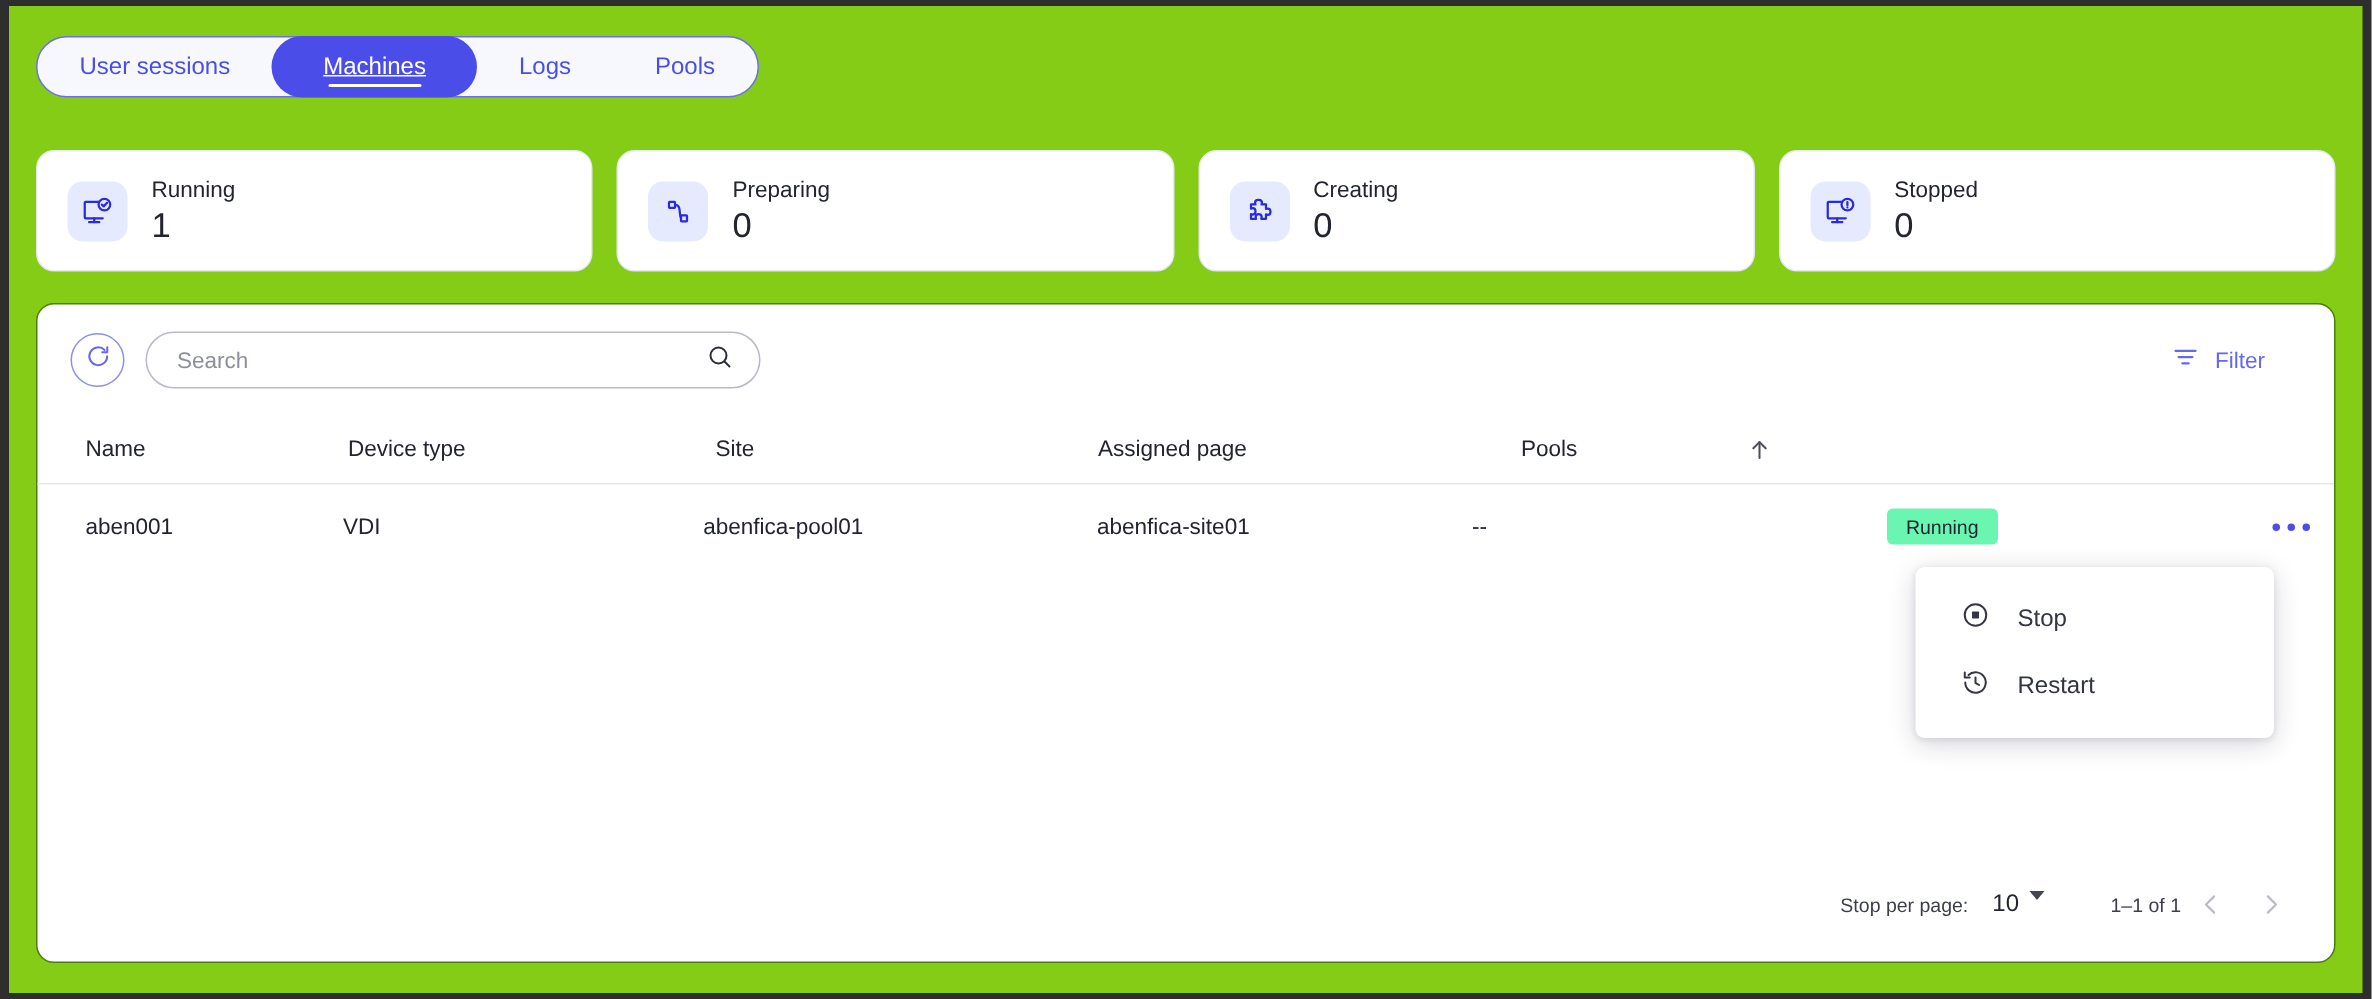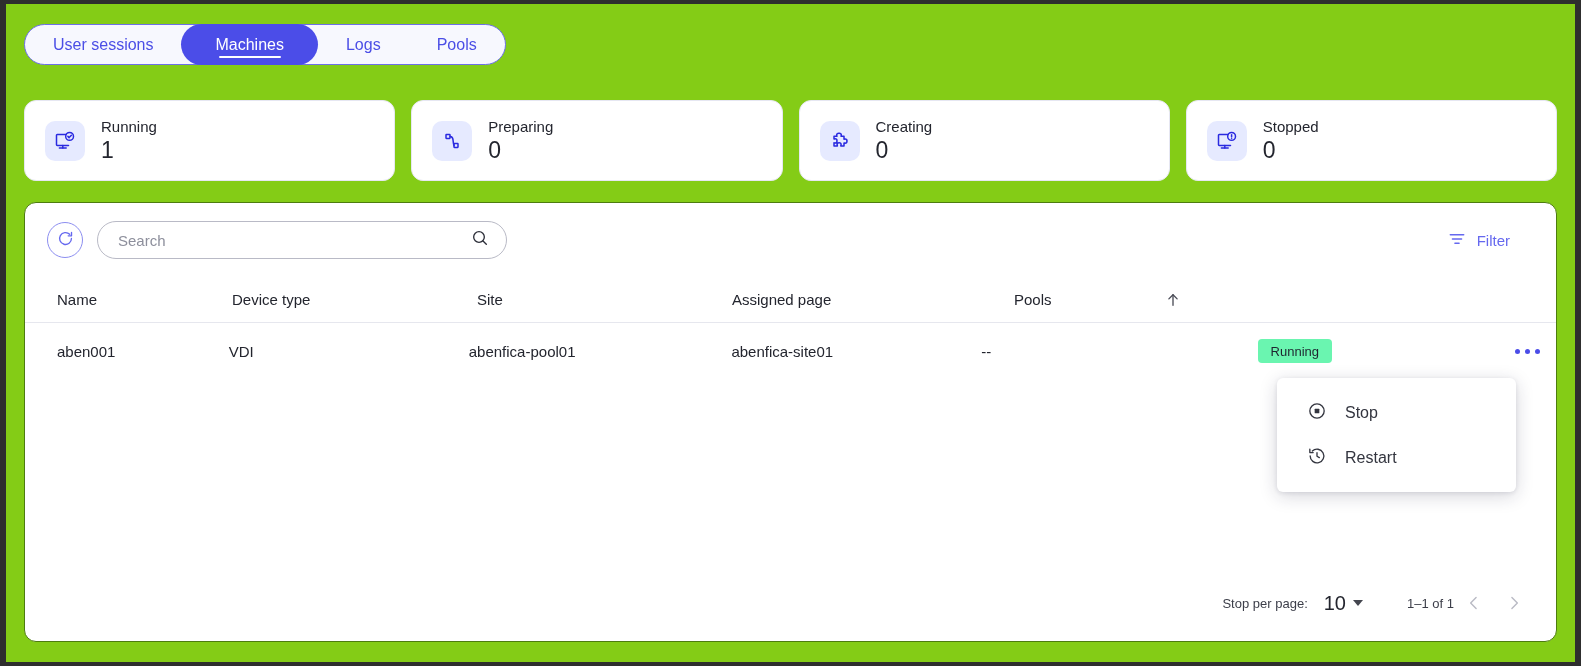--- a/index.html
+++ b/index.html
@@ -48,20 +48,21 @@
     border-radius: 21px;
     cursor: pointer;
     position: relative;
     white-space: nowrap;
   }
   .tab.active {
     background: #4b4de8;
     color: #ffffff;
     font-weight: 500;
     padding: 0 34px;
+    text-decoration: underline;
   }
   .tab.active::after {
     content: "";
     position: absolute;
     left: 50%;
     transform: translateX(-50%);
     bottom: 7px;
     width: 62px;
     height: 2.5px;
     background: #ffffff;
@@ -247,24 +248,23 @@
     right: 22px;
     bottom: 18px;
     display: flex;
     align-items: center;
     font-size: 13px;
     color: #3c3e49;
   }
   .rpp-label { margin-right: 16px; }
   .rpp-select {
     display: flex;
-    align-items: center;
     gap: 7px;
     cursor: pointer;
-    font-size: 20px;
+    font-size: 16px;
     color: #23252e;
   }
   .caret {
     width: 0; height: 0;
     border-left: 5px solid transparent;
     border-right: 5px solid transparent;
     border-top: 6px solid #44464f;
   }
   .range { margin-left: 44px; font-size: 13px; }
   .pg-btn {

